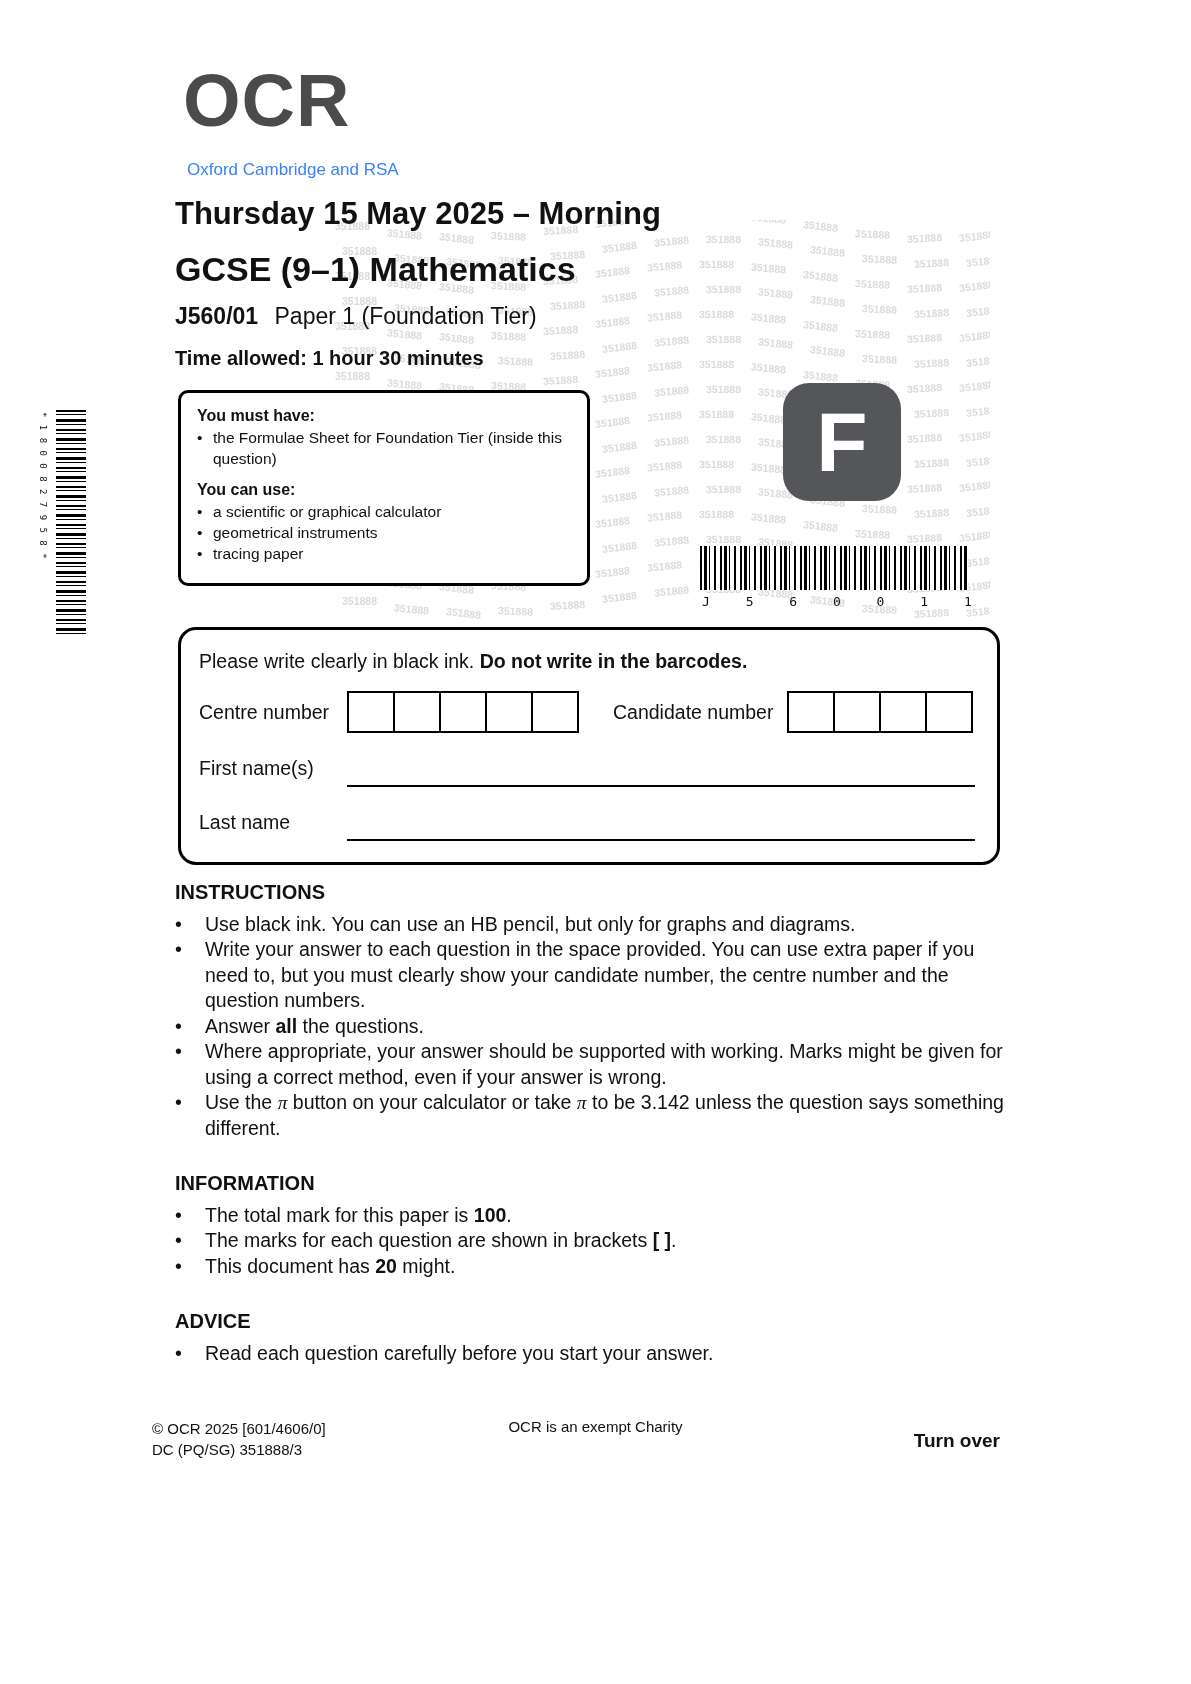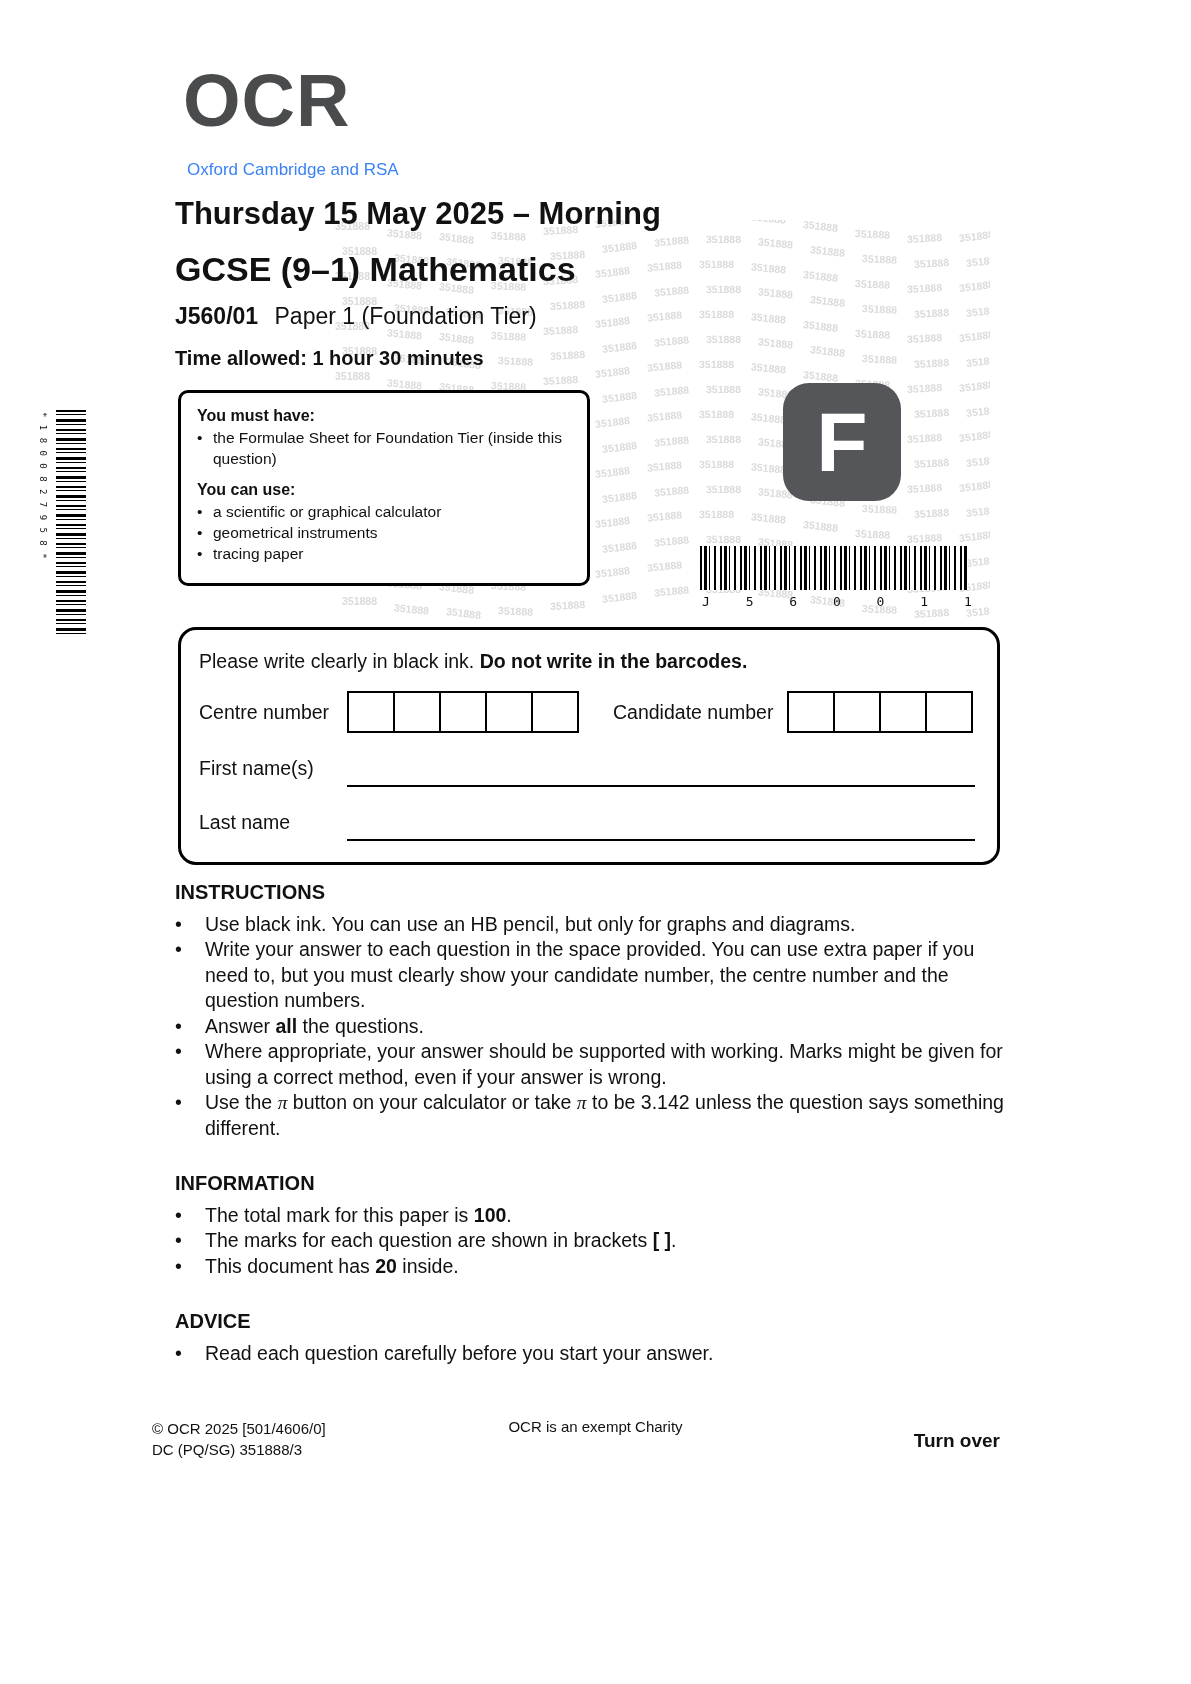--- a/index.html
+++ b/index.html
@@ -402,33 +402,33 @@
         <li class="bullet-item">
           <span class="blt">•</span>
           <span class="txt"><span>The total mark for this paper is </span><span class="b">100</span><span>.</span></span>
         </li>
         <li class="bullet-item">
           <span class="blt">•</span>
           <span class="txt"><span>The marks for each question are shown in brackets </span><span class="b">[ ]</span><span>.</span></span>
         </li>
         <li class="bullet-item">
           <span class="blt">•</span>
-          <span class="txt"><span>This document has </span><span class="b">20</span><span> inside.</span></span>
+          <span class="txt"><span>This document has </span><span class="b">20</span><span> might.</span></span>
         </li>
       </ul>
 
     <div class="sec-h sec-gap">ADVICE</div>
     <ul>
         <li class="bullet-item">
           <span class="blt">•</span>
           <span class="txt"><span>Read each question carefully before you start your answer.</span></span>
         </li>
       </ul>
   </div>
 
   <div class="footer-left">
-    <div>© OCR 2025  [501/4606/0]</div>
+    <div>© OCR 2025  [601/4606/0]</div>
     <div>DC (PQ/SG) 351888/3</div>
   </div>
   <div class="footer-center">OCR is an exempt Charity</div>
   <div class="turn-over">Turn over</div>
 
 </div>
 
 </body></html>

